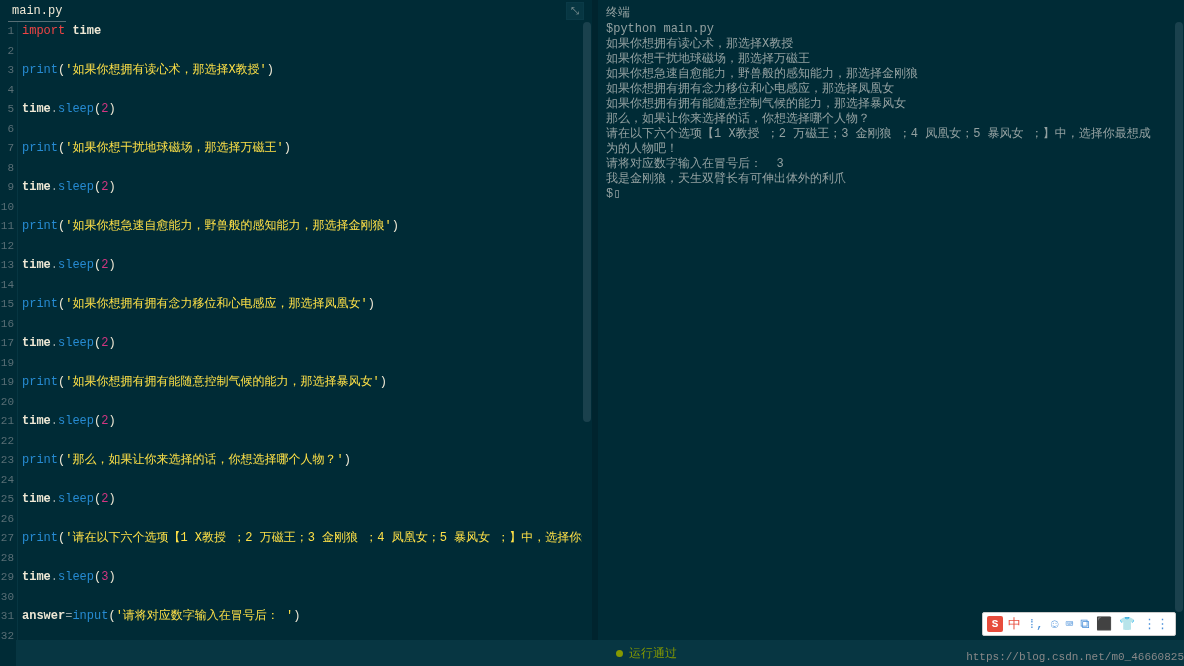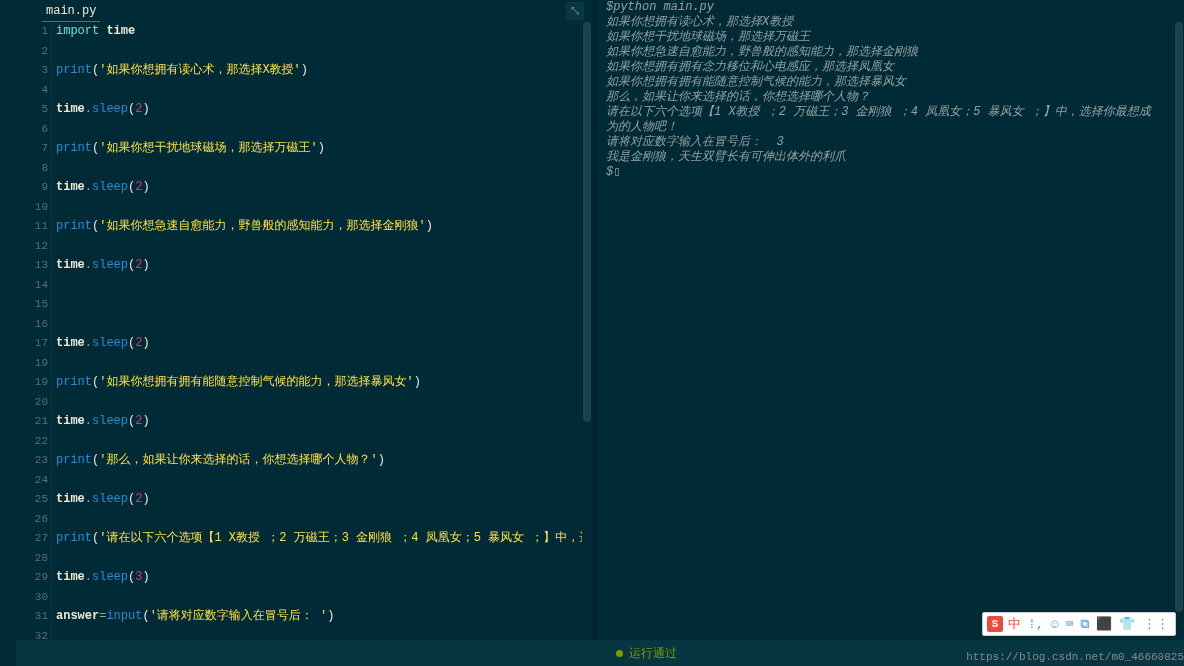--- a/index.html
+++ b/index.html
@@ -10,21 +10,20 @@
   font-size: 12px;
   color: #839496;
   overflow: hidden;
   position: relative;
 }
 .container { display: flex; width: 100%; height: 640px; }
 .editor-pane {
   width: 592px; height: 640px;
   display: flex; flex-direction: column;
   position: relative;
-  padding-left: 34px;
 }
 .tab-bar {
   height: 22px; display: flex; align-items: center;
   padding-left: 8px;
   position: relative;
 }
 .tab {
   color: #eee8d5; font-size: 12px; padding: 3px 4px;
   border-bottom: 1px solid #586e75;
 }
@@ -45,21 +44,21 @@
   display: flex; height: 19.5px; line-height: 19.5px;
   white-space: pre;
 }
 .line-no {
   width: 18px; text-align: right; color: #586e75;
   padding-right: 3px; flex-shrink: 0;
   border-right: 1px solid #073642;
   font-size: 11px;
 }
 .code { padding-left: 4px; color: #eee8d5; }
-.kw { color: #5eead4; }
+.kw { color: #ef4444; }
 .mod { color: #eee8d5; font-weight: bold; }
 .fn { color: #268bd2; }
 .str { color: #fde047; }
 .num { color: #d33682; }
 .op { color: #93a1a1; }
 .paren { color: #eee8d5; }
 .divider { width: 6px; background: #00242e; cursor: col-resize; }
 .scrollbar-v {
   position: absolute; right: 0; top: 22px; bottom: 0; width: 10px;
   background: #002b36;
@@ -73,21 +72,21 @@
   display: flex; flex-direction: column;
   position: relative;
 }
 .term-header {
   height: 22px; padding: 4px 8px;
   color: #93a1a1; font-size: 12px;
 }
 .term-body {
   flex: 1; padding: 0 8px;
   color: #93a1a1; font-size: 12px; line-height: 15px;
-  white-space: pre; overflow: hidden; font-style: italic;
+  white-space: pre; overflow: hidden;
 }
 .status-bar {
   position: absolute; bottom: 0; left: 16px; right: 0;
   height: 26px; background: #073642;
   display: flex; align-items: center;
   padding: 0 12px;
 }
 .status-left { flex: 1; }
 .status-run {
   position: absolute; left: 600px;
@@ -135,21 +134,21 @@
         <div class="code-line"><span class="line-no">5</span><span class="code"><span class="mod">time</span><span class="op">.</span><span class="fn">sleep</span><span class="paren">(</span><span class="num">2</span><span class="paren">)</span></span></div>
         <div class="code-line"><span class="line-no">6</span><span class="code"></span></div>
         <div class="code-line"><span class="line-no">7</span><span class="code"><span class="fn">print</span><span class="paren">(</span><span class="str">'如果你想干扰地球磁场，那选择万磁王'</span><span class="paren">)</span></span></div>
         <div class="code-line"><span class="line-no">8</span><span class="code"></span></div>
         <div class="code-line"><span class="line-no">9</span><span class="code"><span class="mod">time</span><span class="op">.</span><span class="fn">sleep</span><span class="paren">(</span><span class="num">2</span><span class="paren">)</span></span></div>
         <div class="code-line"><span class="line-no">10</span><span class="code"></span></div>
         <div class="code-line"><span class="line-no">11</span><span class="code"><span class="fn">print</span><span class="paren">(</span><span class="str">'如果你想急速自愈能力，野兽般的感知能力，那选择金刚狼'</span><span class="paren">)</span></span></div>
         <div class="code-line"><span class="line-no">12</span><span class="code"></span></div>
         <div class="code-line"><span class="line-no">13</span><span class="code"><span class="mod">time</span><span class="op">.</span><span class="fn">sleep</span><span class="paren">(</span><span class="num">2</span><span class="paren">)</span></span></div>
         <div class="code-line"><span class="line-no">14</span><span class="code"></span></div>
-        <div class="code-line"><span class="line-no">15</span></div>
+        <div class="code-line"><span class="line-no">15</span><span class="code"><span class="fn">print</span><span class="paren">(</span><span class="str">'如果你想拥有拥有念力移位和心电感应，那选择凤凰女'</span><span class="paren">)</span></span></div>
         <div class="code-line"><span class="line-no">16</span><span class="code"></span></div>
         <div class="code-line"><span class="line-no">17</span><span class="code"><span class="mod">time</span><span class="op">.</span><span class="fn">sleep</span><span class="paren">(</span><span class="num">2</span><span class="paren">)</span></span></div>
         <div class="code-line"><span class="line-no">19</span><span class="code"></span></div>
         <div class="code-line"><span class="line-no">19</span><span class="code"><span class="fn">print</span><span class="paren">(</span><span class="str">'如果你想拥有拥有能随意控制气候的能力，那选择暴风女'</span><span class="paren">)</span></span></div>
         <div class="code-line"><span class="line-no">20</span><span class="code"></span></div>
         <div class="code-line"><span class="line-no">21</span><span class="code"><span class="mod">time</span><span class="op">.</span><span class="fn">sleep</span><span class="paren">(</span><span class="num">2</span><span class="paren">)</span></span></div>
         <div class="code-line"><span class="line-no">22</span><span class="code"></span></div>
         <div class="code-line"><span class="line-no">23</span><span class="code"><span class="fn">print</span><span class="paren">(</span><span class="str">'那么，如果让你来选择的话，你想选择哪个人物？'</span><span class="paren">)</span></span></div>
         <div class="code-line"><span class="line-no">24</span><span class="code"></span></div>
         <div class="code-line"><span class="line-no">25</span><span class="code"><span class="mod">time</span><span class="op">.</span><span class="fn">sleep</span><span class="paren">(</span><span class="num">2</span><span class="paren">)</span></span></div>
@@ -162,20 +161,21 @@
         <div class="code-line"><span class="line-no">32</span><span class="code"></span></div>
       </div>
     <div class="scrollbar-v">
       <div class="scroll-thumb" style="top:0;height:400px"></div>
     </div>
   </div>
 
   <div class="divider"></div>
 
   <div class="terminal-pane">
+    <div class="term-header">终端</div>
     <div class="term-body" id="term-body">$python main.py
 如果你想拥有读心术，那选择X教授
 如果你想干扰地球磁场，那选择万磁王
 如果你想急速自愈能力，野兽般的感知能力，那选择金刚狼
 如果你想拥有拥有念力移位和心电感应，那选择凤凰女
 如果你想拥有拥有能随意控制气候的能力，那选择暴风女
 那么，如果让你来选择的话，你想选择哪个人物？
 请在以下六个选项【1 X教授 ；2 万磁王；3 金刚狼 ；4 凤凰女；5 暴风女 ；】中，选择你最想成
 为的人物吧！
 请将对应数字输入在冒号后：  3

